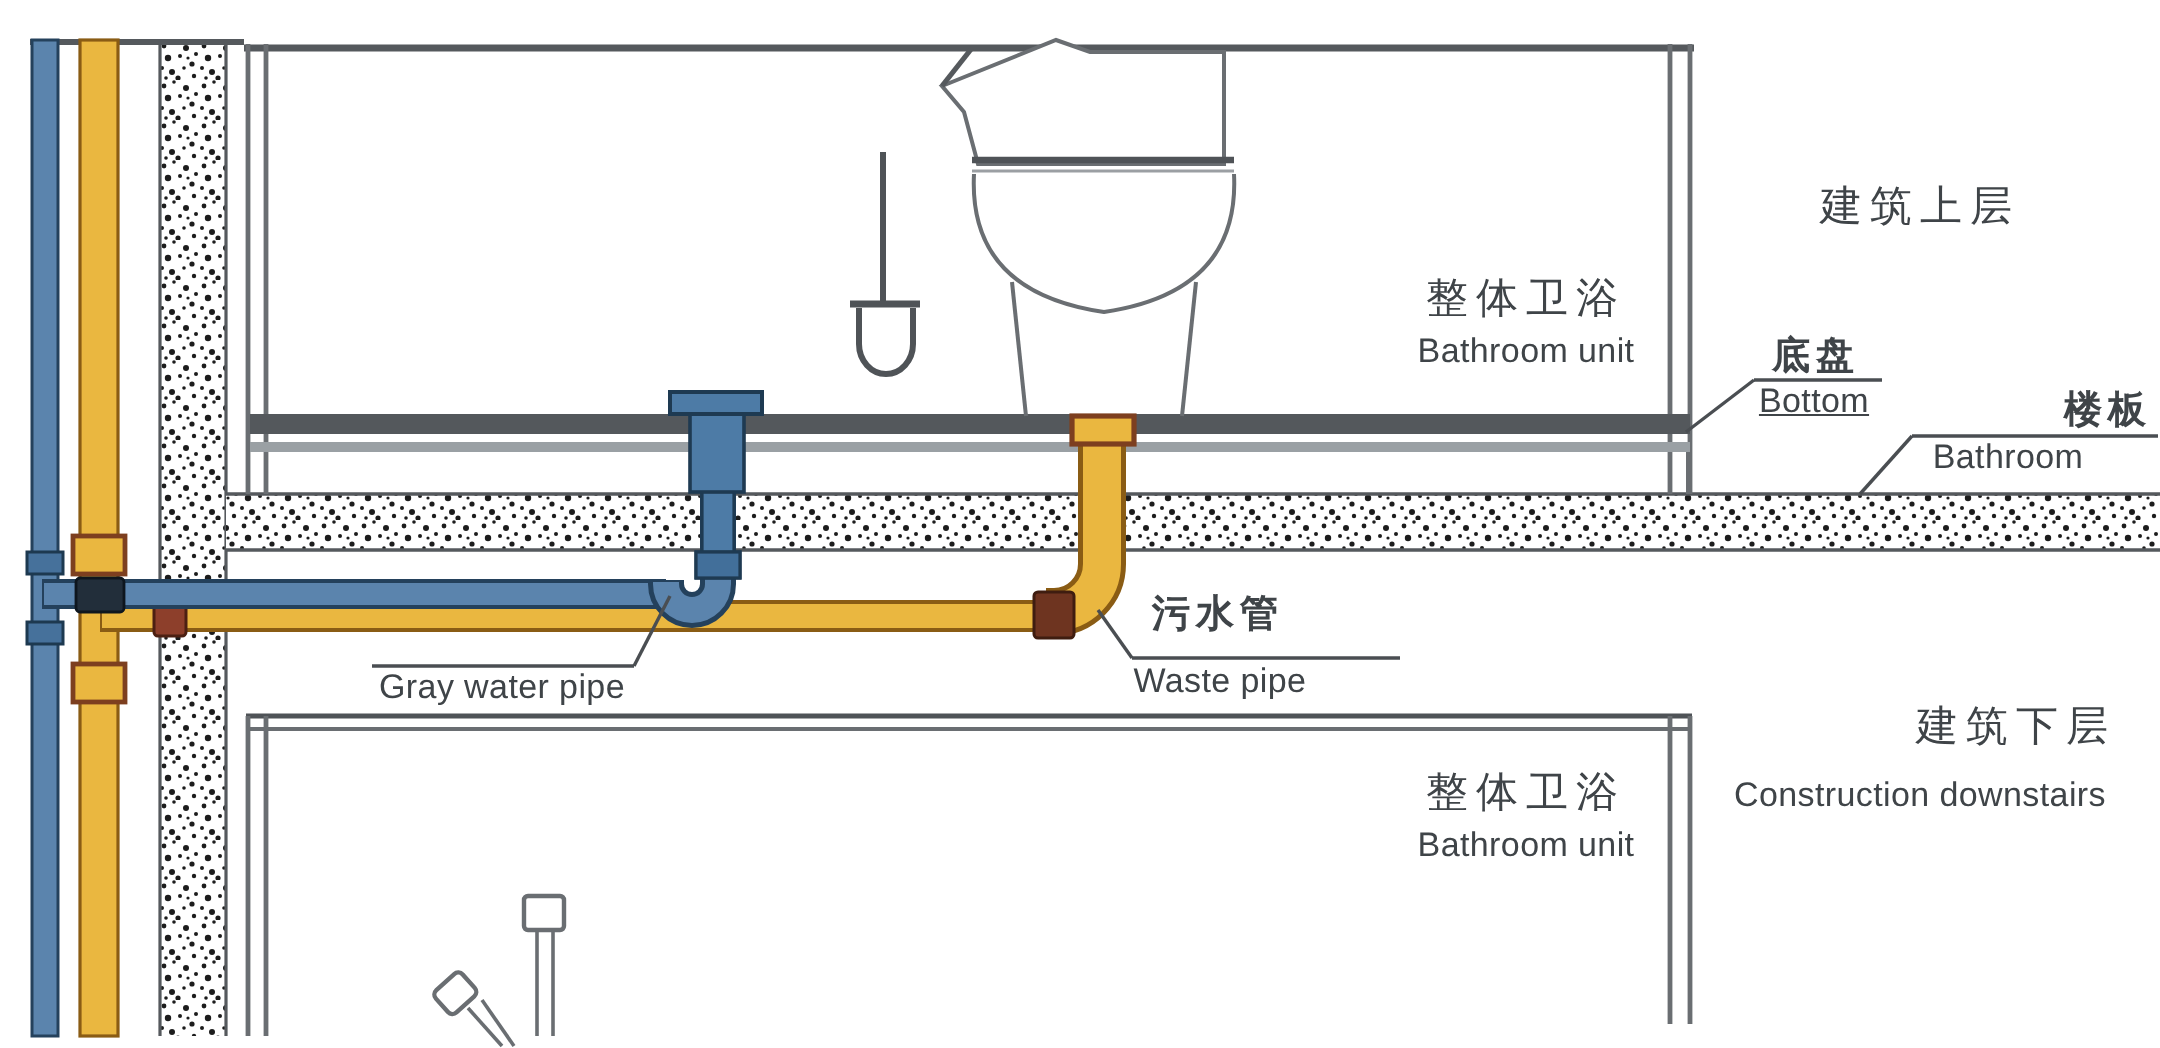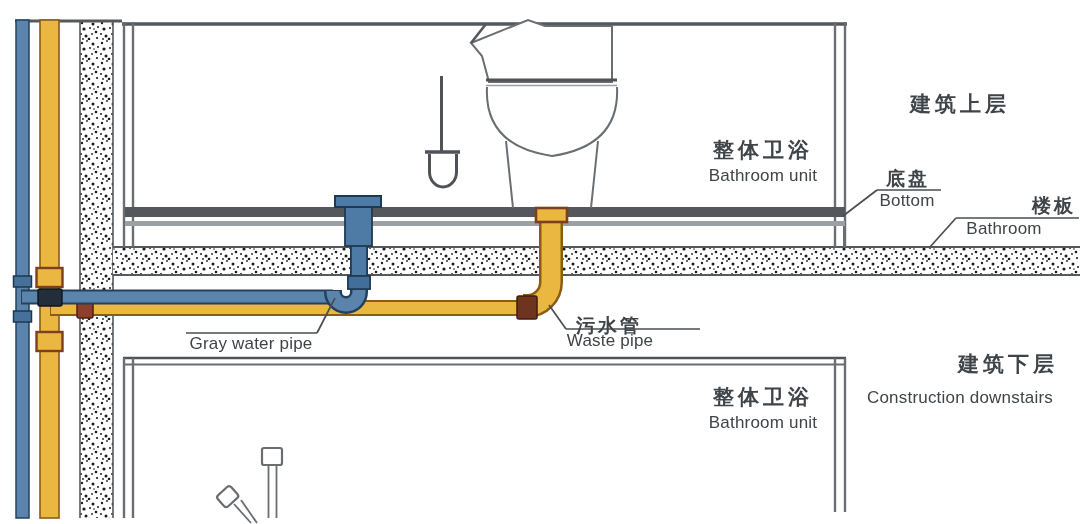--- a/index.html
+++ b/index.html
@@ -11,21 +11,21 @@
     font-family:"Liberation Sans", sans-serif;
   }
   .canvas svg{position:absolute;left:0;top:0;}
   .lbl{
     position:absolute;
     color:#3f4448;
     text-align:center;
     line-height:1.05;
     white-space:nowrap;
   }
-  .zh-lg{font-size:21px;letter-spacing:4px;font-weight:700;}
+  .zh-lg{font-size:21px;letter-spacing:4px;font-weight:400;}
   .zh-sm{font-size:19px;letter-spacing:3px;font-weight:700;}
   .en{font-size:17px;font-weight:500;letter-spacing:0.2px;}
 </style>
 </head>
 <body>
 
 <div class="canvas">
 
   <svg width="1080" height="524" viewBox="0 0 1080 524">
     <defs>
@@ -163,28 +163,28 @@
       <line x1="566" y1="329" x2="700" y2="329"></line>
     </g>
   </svg>
 
   <div class="lbl zh-lg" style="left:860px;top:93px;width:200px;">建筑上层</div>
 
   <div class="lbl zh-lg" style="left:663px;top:139px;width:200px;">整体卫浴</div>
   <div class="lbl en" style="left:663px;top:167px;width:200px;">Bathroom unit</div>
 
   <div class="lbl zh-sm" style="left:858px;top:169px;width:100px;">底盘</div>
-  <div class="lbl en" style="left:857px;top:192px;width:100px;">Bottom</div>
+  <div class="lbl en" style="left:857px;top:192px;width:100px;text-decoration:underline;">Bottom</div>
 
   <div class="lbl zh-sm" style="left:1004px;top:196px;width:100px;">楼板</div>
   <div class="lbl en" style="left:954px;top:220px;width:100px;">Bathroom</div>
 
   <div class="lbl en" style="left:171px;top:335px;width:160px;">Gray water pipe</div>
 
-  <div class="lbl zh-sm" style="left:539px;top:316px;width:140px;">污水管</div>
+  <div class="lbl zh-sm" style="left:539px;top:298px;width:140px;">污水管</div>
   <div class="lbl en" style="left:540px;top:332px;width:140px;">Waste pipe</div>
 
   <div class="lbl zh-lg" style="left:663px;top:386px;width:200px;">整体卫浴</div>
   <div class="lbl en" style="left:663px;top:414px;width:200px;">Bathroom unit</div>
 
   <div class="lbl zh-lg" style="left:858px;top:353px;width:200px;text-align:right;">建筑下层</div>
   <div class="lbl en" style="left:840px;top:389px;width:240px;">Construction downstairs</div>
 
 </div>
 

